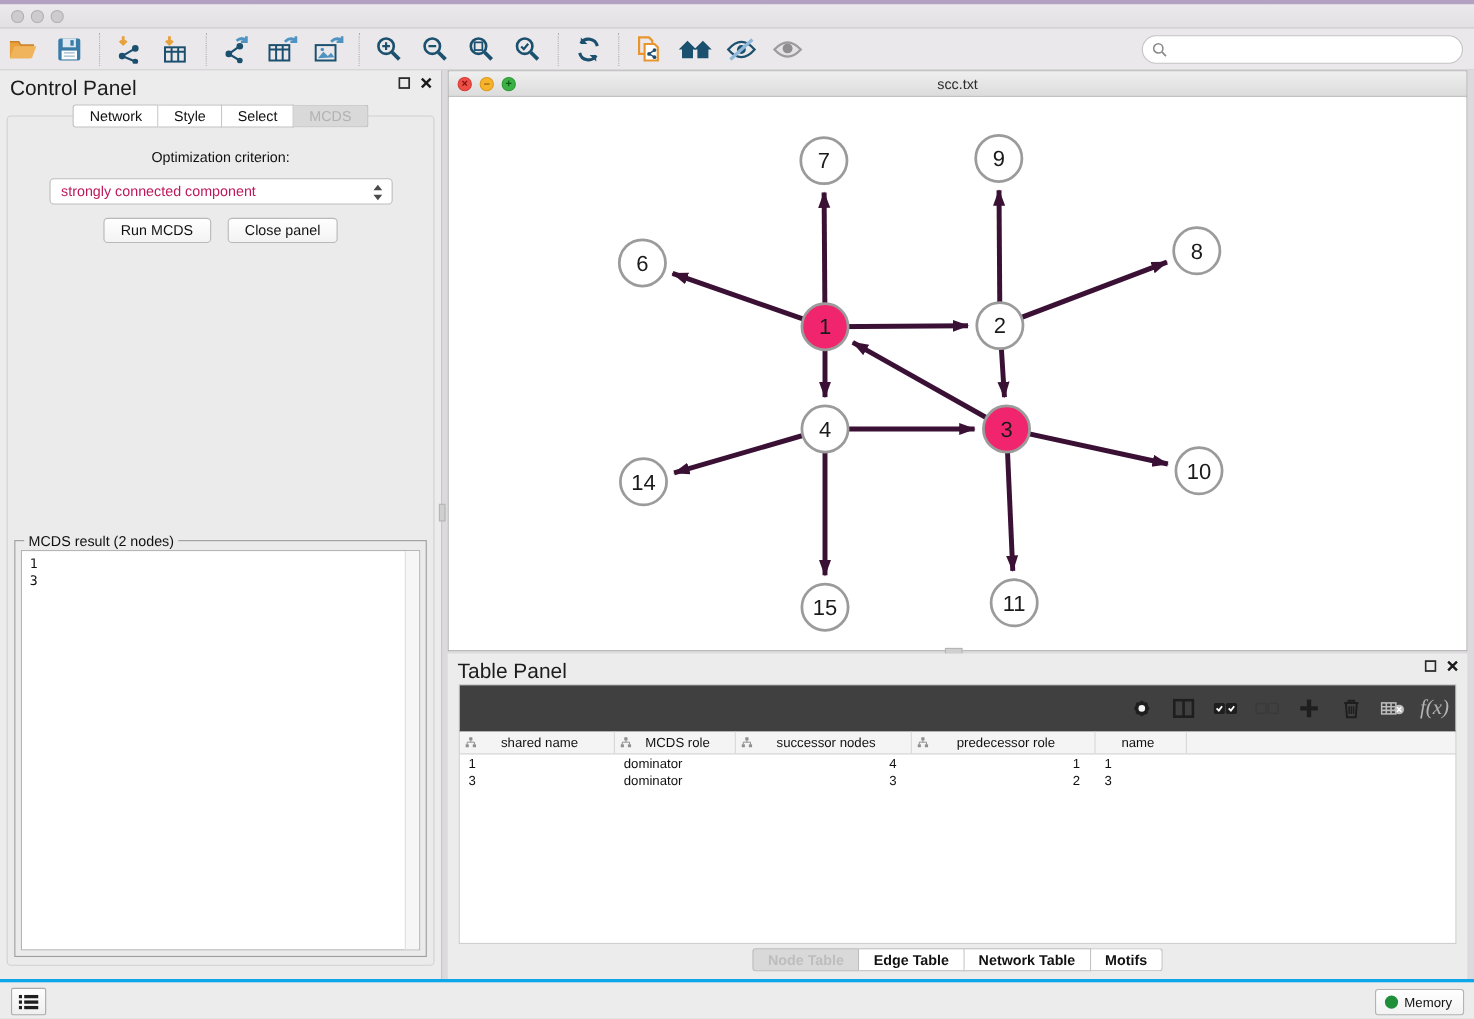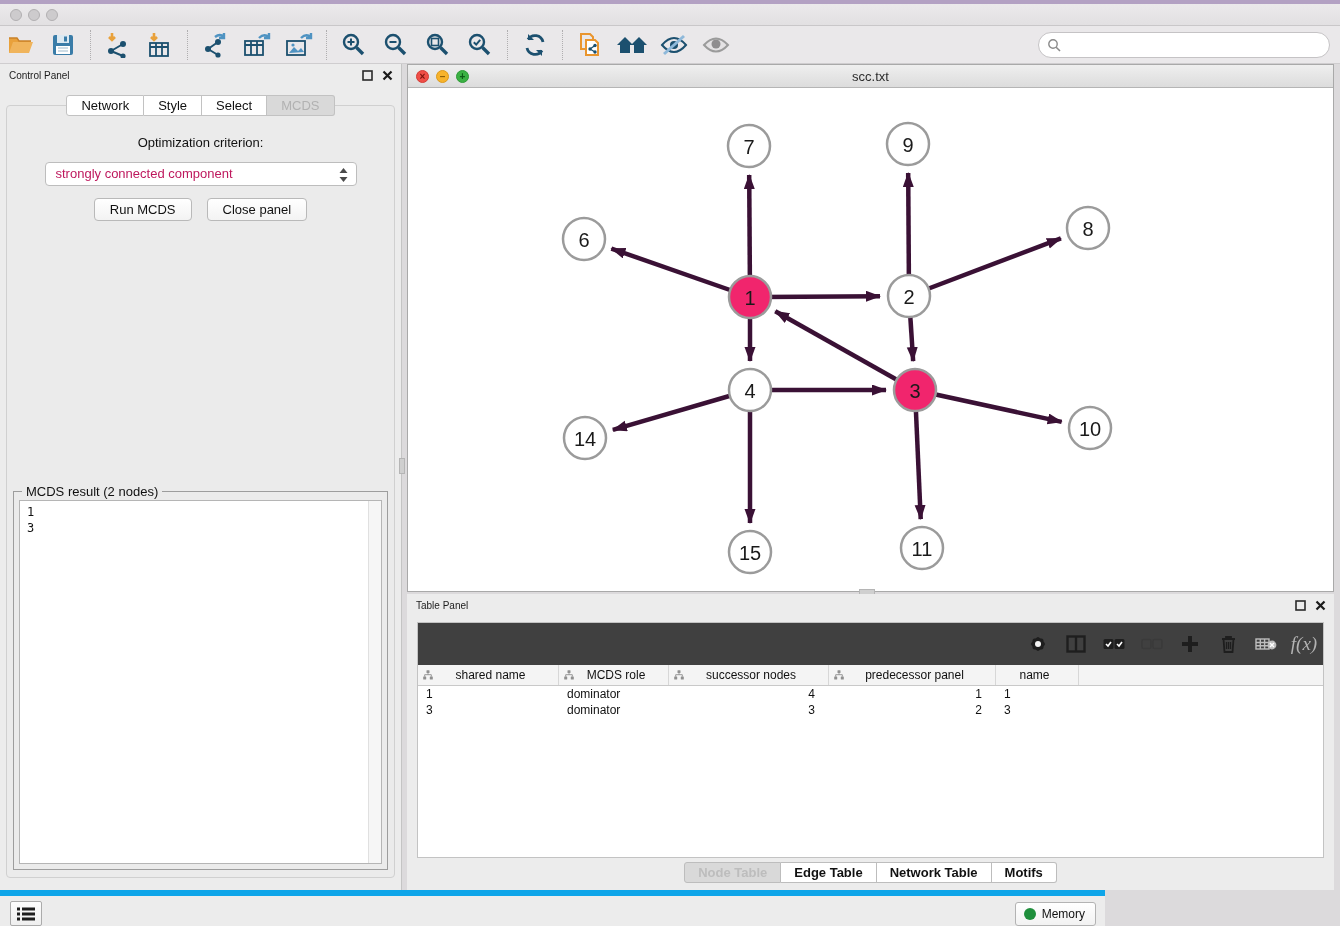--- a/index.html
+++ b/index.html
@@ -17,21 +17,21 @@
   
   .app-toolbar { position:absolute; left:0; top:26px; width:1340px; height:38px;
     background:#eae8ea; border-bottom:1px solid #cfcdcf; display:flex; align-items:center; }
   .tb-icon { width:42px; height:34px; display:inline-flex; align-items:center; justify-content:center; }
   .tb-sep { width:1px; height:30px; border-left:1px dotted #b0aeb0; margin:0 6px; }
   .search-box { position:absolute; right:10px; top:6px; width:292px; height:26px; background:#fff;
     border:1px solid #c5c3c5; border-radius:13px; display:flex; align-items:center; padding-left:8px; }
 
   
   .panel-header { position:absolute; left:0; top:0; right:0; height:26px; }
-  .panel-title { position:absolute; left:9px; top:6px; font-size:10px; color:#1c1c1c; }
+  .panel-title { position:absolute; left:9px; top:6px; font-size:19px; color:#1c1c1c; }
   .wm-icons { position:absolute; right:8px; top:6px; display:flex; gap:9px; align-items:center; }
 
   
   .control-panel { position:absolute; left:0; top:64px; width:402px; height:826px;
     background:#ececec; border-right:1px solid #c4c4c4; }
   .ctrl-tabs { position:absolute; left:0; top:31px; width:100%; display:flex; justify-content:center; z-index:2; }
   .ctrl-tab { height:21px; line-height:19px; padding:0 14px; font-size:13px; background:#fff;
     border:1px solid #c2c2c2; border-left:none; color:#111; }
   .ctrl-tab:first-child { border-left:1px solid #c2c2c2; border-radius:3px 0 0 3px; }
   .ctrl-tab:last-child { border-radius:0 3px 3px 0; }
@@ -83,22 +83,22 @@
   .tr { display:flex; height:16px; line-height:16px; font-size:12px; color:#111; }
   .td { overflow:hidden; white-space:nowrap; }
   .bottom-tabs { position:absolute; left:0; right:0; bottom:7px; display:flex; justify-content:center;margin-top:16px; }
   .bt-tab { height:21px; line-height:19px; padding:0 13px; font-size:13px; font-weight:bold; color:#111;
     background:#fff; border:1px solid #bdbdbd; border-left:none; }
   .bt-tab:first-child { border-left:1px solid #bdbdbd; border-radius:3px 0 0 3px; }
   .bt-tab:last-child { border-radius:0 3px 3px 0; }
   .bt-tab.selected { background:#d9d9d9; color:#bdbdbd; }
 
   
-  .status-bar { position:absolute; left:0; top:890px; width:1105px; height:36px;
-    background:#ececec; border-top:6px solid #0ea5e9; }
+  .status-bar { position:absolute; left:0; top:890px; width:1340px; height:36px;
+    background:#ececec; border-top:3px solid #0ea5e9; }
   .status-left-btn { position:absolute; left:10px; top:5px; width:32px; height:25px;
     background:linear-gradient(#fdfdfd,#efefef); border:1px solid #ababab; border-radius:2px;
     display:flex; align-items:center; justify-content:center; }
   .memory-btn { position:absolute; right:9px; top:6px; height:24px; padding:0 10px 0 8px;
     background:linear-gradient(#ffffff,#f2f2f2); border:1px solid #b3b3b3; border-radius:3px;
     display:flex; align-items:center; gap:6px; font-size:12px; color:#111; }
   .mem-dot { width:12px; height:12px; border-radius:50%; background:#1f8f3c; }
 </style>
 </head>
 <body>
@@ -455,21 +455,21 @@
         </div>
         <div class="th" style="width: 167px;">
           <svg width="10" height="10" viewBox="0 0 10 10">
             <g fill="#8f8f8f">
               <rect x="3.5" y="0.3" width="3" height="2.8" rx="0.5"></rect>
               <rect x="0.2" y="6.6" width="3" height="2.8" rx="0.5"></rect>
               <rect x="6.8" y="6.6" width="3" height="2.8" rx="0.5"></rect>
             </g>
             <path d="M5 3.1v1.6M1.7 6.6V4.7h6.6v1.9" stroke="#8f8f8f" stroke-width="0.9" fill="none"></path>
           </svg>
-          <span class="th-label">predecessor panel</span>
+          <span class="th-label">predecessor role</span>
         </div>
         <div class="th" style="width: 83px;">
           <span class="th-label">name</span>
         </div>
       </div>
     <div class="tbl-body" id="table-body">
         <div class="tr">
           <div class="td" style="width: 141px; text-align: left; padding: 0px 0px 0px 8px;">1</div>
           <div class="td" style="width: 110px; text-align: left; padding: 0px 0px 0px 8px;">dominator</div>
           <div class="td" style="width: 160px; text-align: right; padding: 0px 14px 0px 0px;">4</div>

